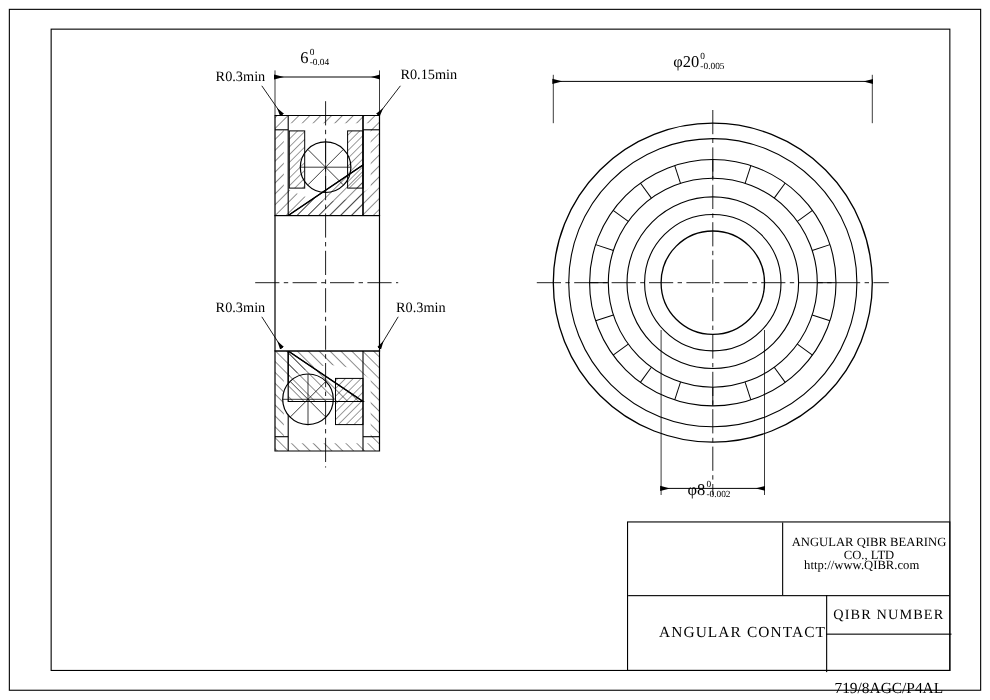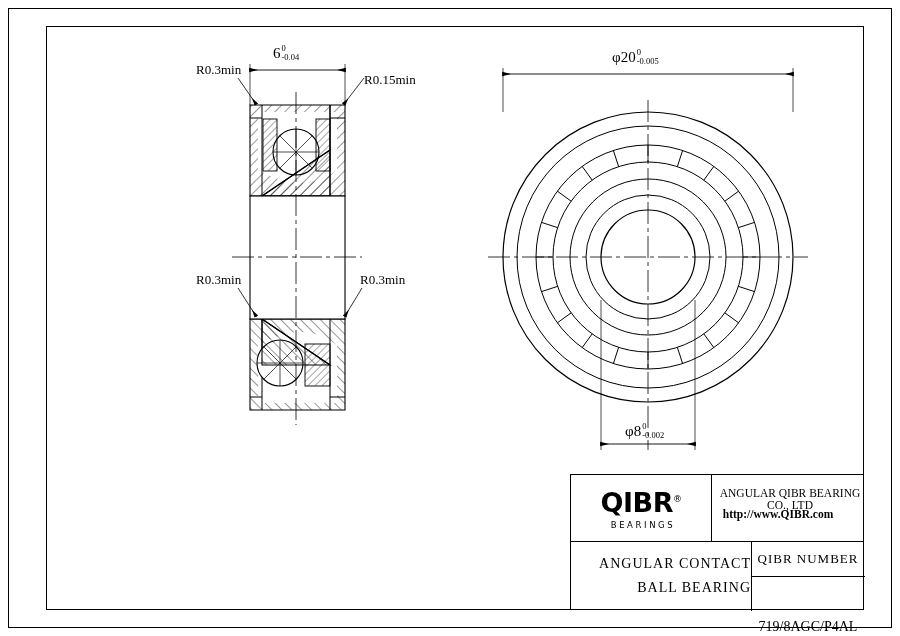--- a/index.html
+++ b/index.html
@@ -130,27 +130,25 @@
     position: absolute;
     left: 146px;
     top: 12px;
     width: 146px;
     text-align: center;
     font-size: 11.5px;
     font-family: "Liberation Serif", serif;
   }
   .website {
     position: absolute;
-    left: 134px;
+    left: 160px;
     top: 33px;
     width: 146px;
-    text-align: center;
     font-size: 11.5px;
     font-family: "Liberation Serif", serif;
-    font-weight: bold;
   }
   .prodname {
     position: absolute;
     left: 0px;
     top: 66px;
     width: 180px;
     height: 70px;
     display: flex;
     flex-direction: column;
     align-items: flex-end;
@@ -366,61 +364,56 @@
       <line x1="793" y1="112" x2="793" y2="68" stroke="#000" stroke-width="0.7"></line>
       <line x1="503" y1="74" x2="793" y2="74" stroke="#000" stroke-width="0.9" marker-start="url(#arrStart)" marker-end="url(#arrEnd)"></line>
 
       <line x1="601" y1="300" x2="601" y2="450" stroke="#000" stroke-width="0.7"></line>
       <line x1="695" y1="300" x2="695" y2="450" stroke="#000" stroke-width="0.7"></line>
       <line x1="601" y1="444" x2="695" y2="444" stroke="#000" stroke-width="0.9" marker-start="url(#arrStart)" marker-end="url(#arrEnd)"></line>
     </g>
   </svg>
 
   <div class="lbl" style="left:184px; top:62px;">R0.3min</div>
-  <div class="lbl" style="left:352px; top:72px;">R0.15min</div>
+  <div class="lbl" style="left:352px; top:60px;">R0.15min</div>
   <div class="lbl" style="left:184px; top:272px;">R0.3min</div>
   <div class="lbl" style="left:348px; top:272px;">R0.3min</div>
 
   <div class="dim" style="left:273px; top:44px;">
     <span class="main">6</span><span class="tolstack">
       <span>0</span>
       <span>-0.04</span>
     </span>
   </div>
 
   <div class="dim" style="left:612px; top:48px;">
     <span class="main">φ</span><span class="main">20</span><span class="tolstack">
       <span>0</span>
       <span>-0.005</span>
     </span>
   </div>
 
-  <div class="dim" style="left:625px; top:422px;">
+  <div class="dim" style="left:625px; top:437px;">
     <span class="main">φ</span><span class="main">8</span><span class="tolstack">
       <span>0</span>
       <span>-0.002</span>
     </span>
   </div>
 
   <div class="titleblock">
     <div class="tb-hline" style="top:66px;"></div>
     <div class="tb-hline" style="top:101px; left:180px; width:114px;"></div>
     <div class="tb-vline" style="left:140px; top:0; height:66px;"></div>
     <div class="tb-vline" style="left:180px; top:66px; height:70px;"></div>
 
-    <div class="logo-wrap">
-      <div class="logo-main"><span>QIBR</span><span class="logo-reg">®</span></div>
-      <div class="logo-sub">BEARINGS</div>
-    </div>
 
     <div class="company">ANGULAR QIBR BEARING CO., LTD</div>
     <div class="website">http://www.QIBR.com</div>
 
     <div class="prodname">
       <div>ANGULAR CONTACT</div>
-      <div>BALL BEARING</div>
     </div>
 
     <div class="pn-head">QIBR  NUMBER</div>
     <div class="pn-val">719/8AGC/P4AL</div>
   </div>
 
 </div>
 
 </body></html>

